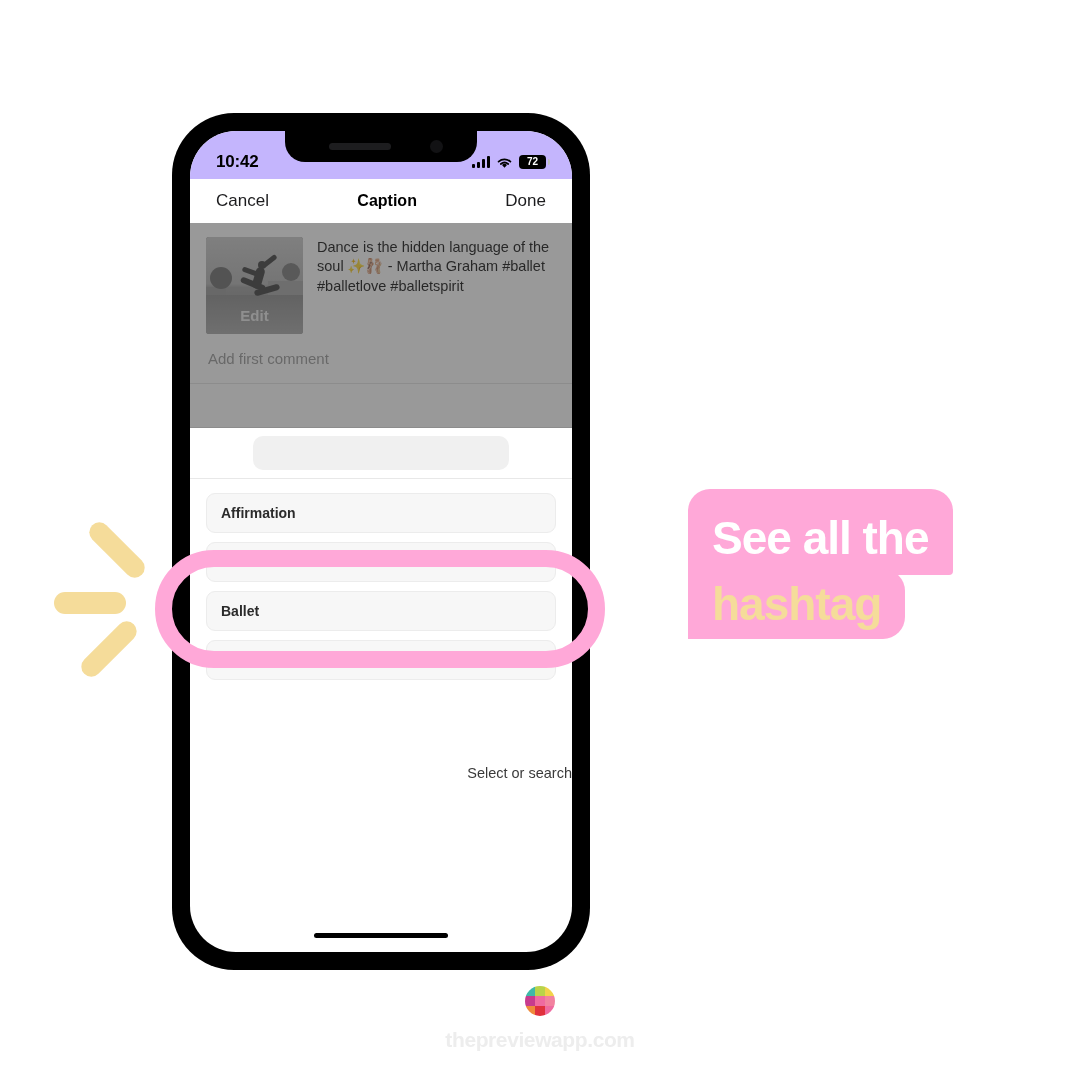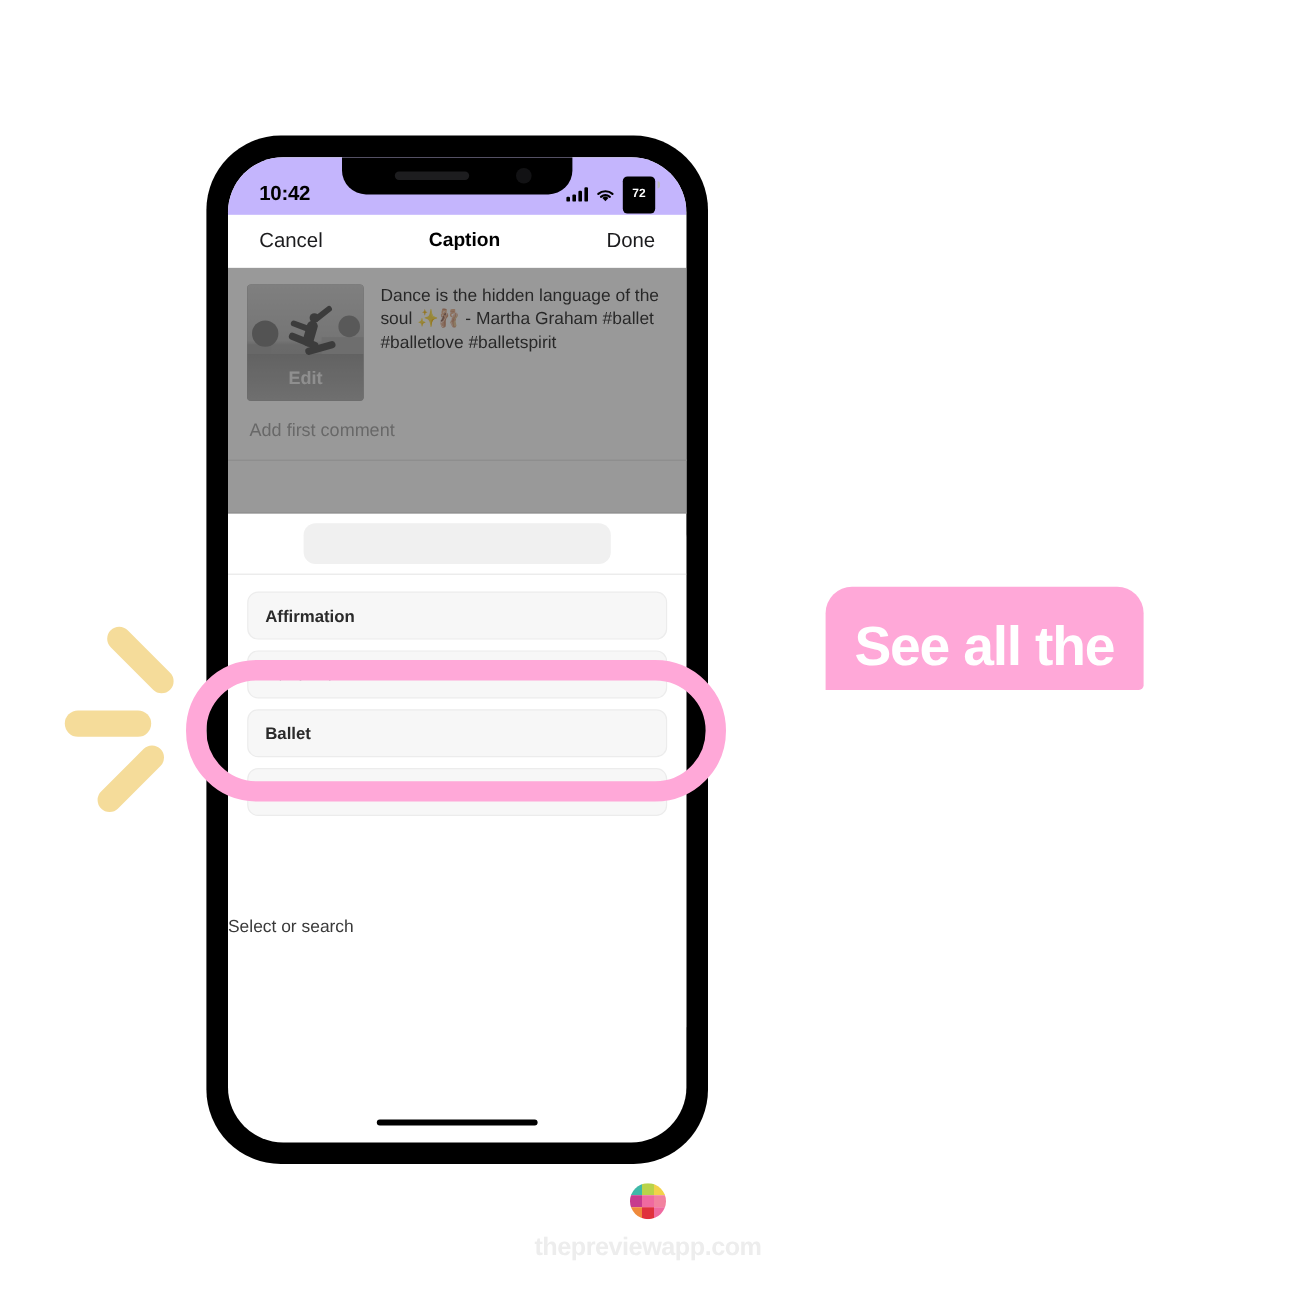--- a/index.html
+++ b/index.html
@@ -52,21 +52,21 @@
     display:flex; align-items:center; justify-content:space-between;
     padding:14px 26px 0 26px; background:#c4b5fd;
   }
   #status-time { font-size:17px; font-weight:bold; color:#000; letter-spacing:-0.2px; }
   #status-right { display:flex; align-items:center; gap:6px; }
   .bars { display:flex; align-items:flex-end; gap:2px; height:12px; }
   .bars i { display:block; width:3px; background:#000; border-radius:1px; }
   .bars i:nth-child(1){height:4px;} .bars i:nth-child(2){height:6px;}
   .bars i:nth-child(3){height:9px;} .bars i:nth-child(4){height:12px;}
   #battery-badge {
-    position:relative; width:27px; height:31px; background:#000;
+    position:relative; width:27px; height:14px; background:#000;
     border-radius:4px; display:flex; align-items:center; justify-content:center;text-decoration:underline;
   }
   #battery-level { color:#fff; font-size:10px; font-weight:bold; line-height:1; }
   #battery-tip {
     position:absolute; right:-4px; top:4px; width:2px; height:6px;
     background:#bdbdbd; border-radius:0 2px 2px 0;
   }
 
   
   #nav-bar {
@@ -138,21 +138,21 @@
   #chips-row {
     display:flex; gap:9px; padding:14px 16px 16px 16px;
     overflow:hidden; white-space:nowrap;flex-direction:column;
   }
   .chip {
     flex:none; background:#f7f7f7; border:1px solid #ececec;
     border-radius:9px; padding:11px 14px;
     font-size:14px; font-weight:bold; color:#2b2b2b;
   }
   #select-or-search {
-    text-align:left; font-size:14.5px; color:#3a3a3a; padding-top:69px;
+    text-align:right; font-size:14.5px; color:#3a3a3a; padding-top:69px;
   }
   #home-indicator {
     position:absolute; left:50%; bottom:14px; transform:translateX(-50%);
     width:134px; height:5px; background:#000; border-radius:3px;
   }
 
   
   #highlight-ring {
     position:absolute; left:155px; top:550px;
     width:450px; height:118px;
@@ -279,20 +279,21 @@
     </div>
 
     <div id="home-indicator"></div>
   </div>
 </div>
 
 <div id="highlight-ring"></div>
 
 <div id="callout">
   <span class="callout-line" id="callout-line-1">See all the</span>
+  <span class="callout-line" id="callout-line-2">hashtag</span>
 </div>
 
 <div id="footer">
   <div id="brand-logo">
     <span style="background: rgb(63, 184, 168);"></span>
     <span style="background: rgb(185, 211, 74);"></span>
     <span style="background: rgb(242, 210, 74);"></span>
     <span style="background: rgb(199, 59, 142);"></span>
     <span style="background: rgb(239, 106, 160);"></span>
     <span style="background: rgb(242, 130, 159);"></span>

